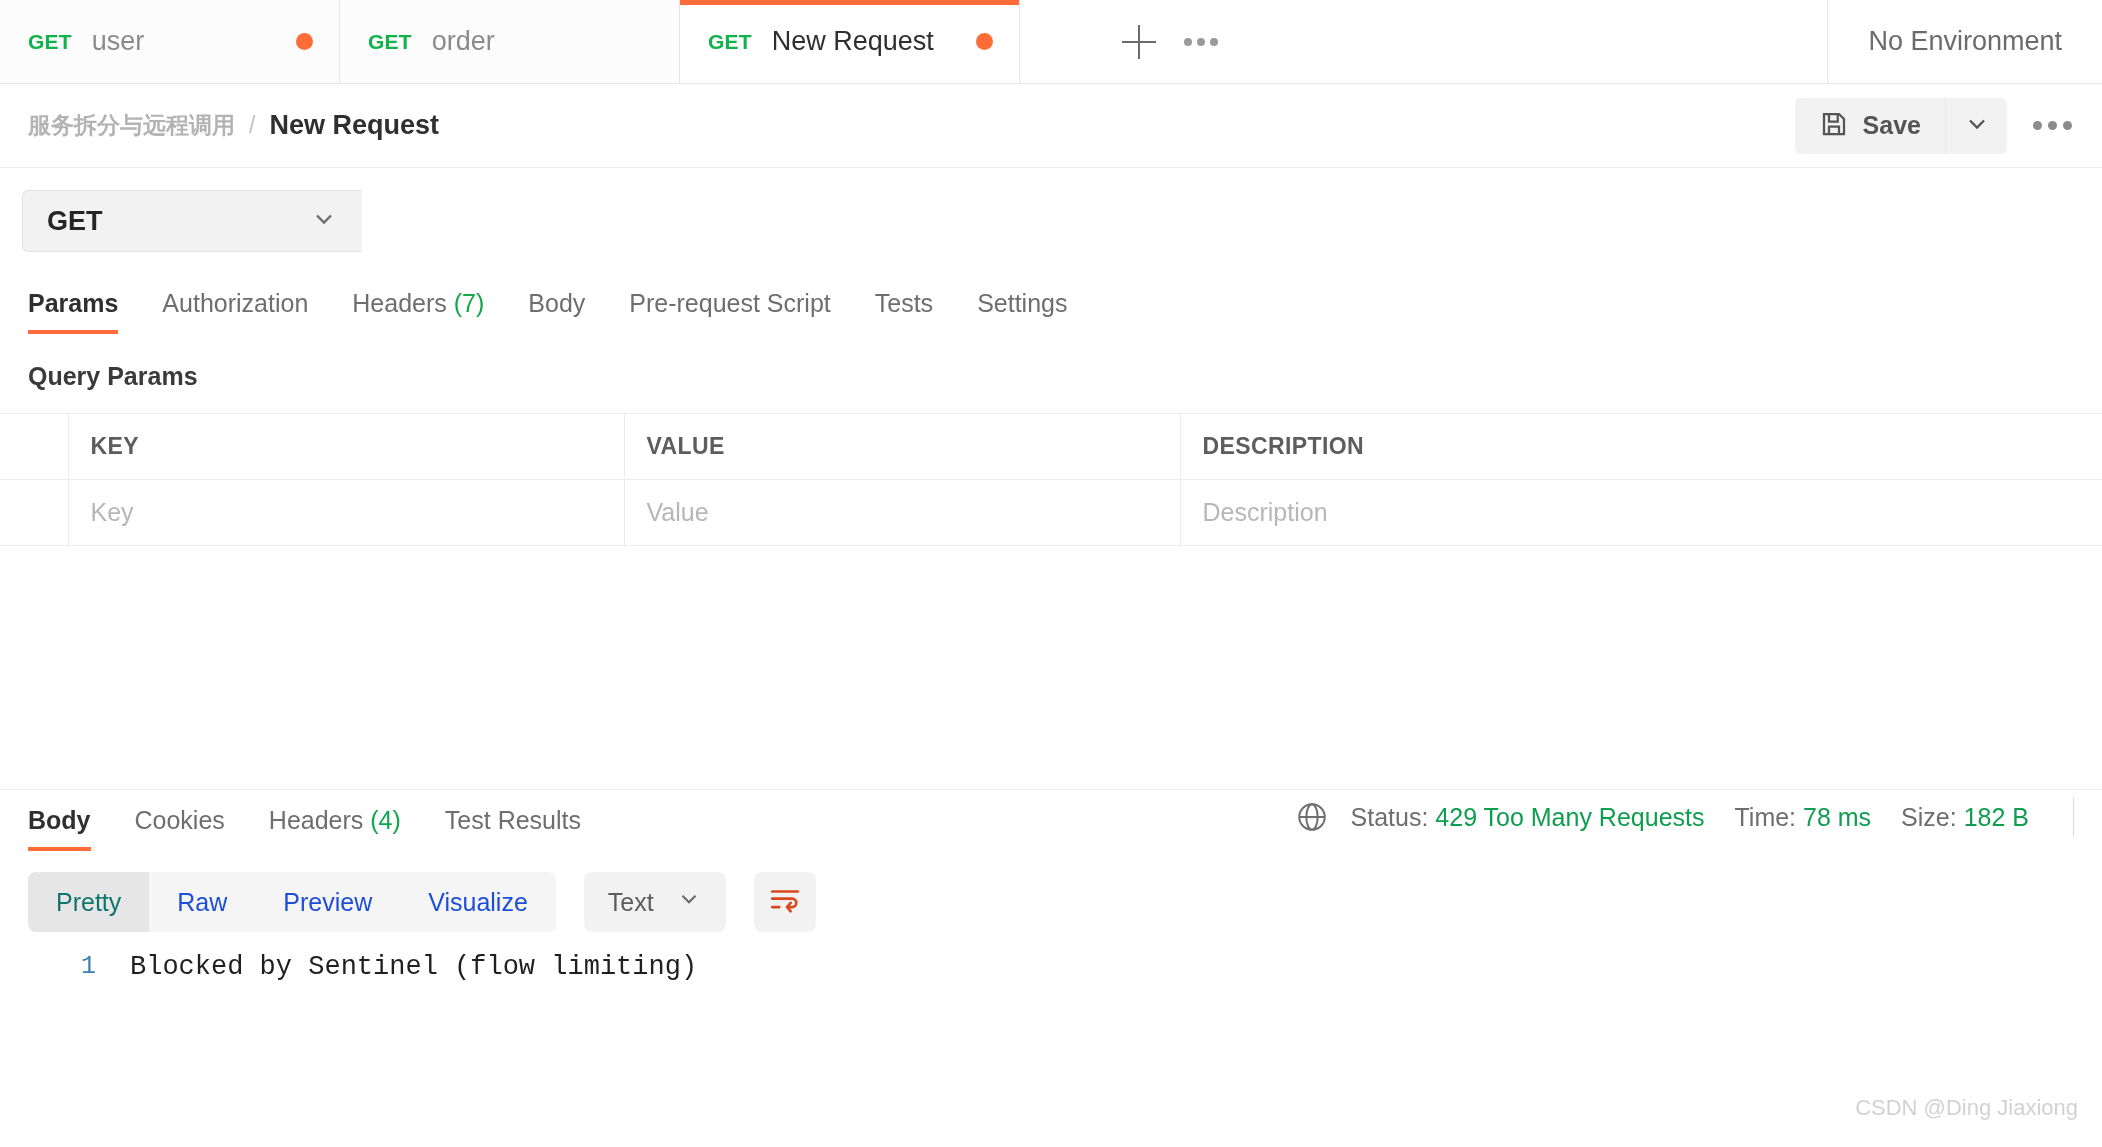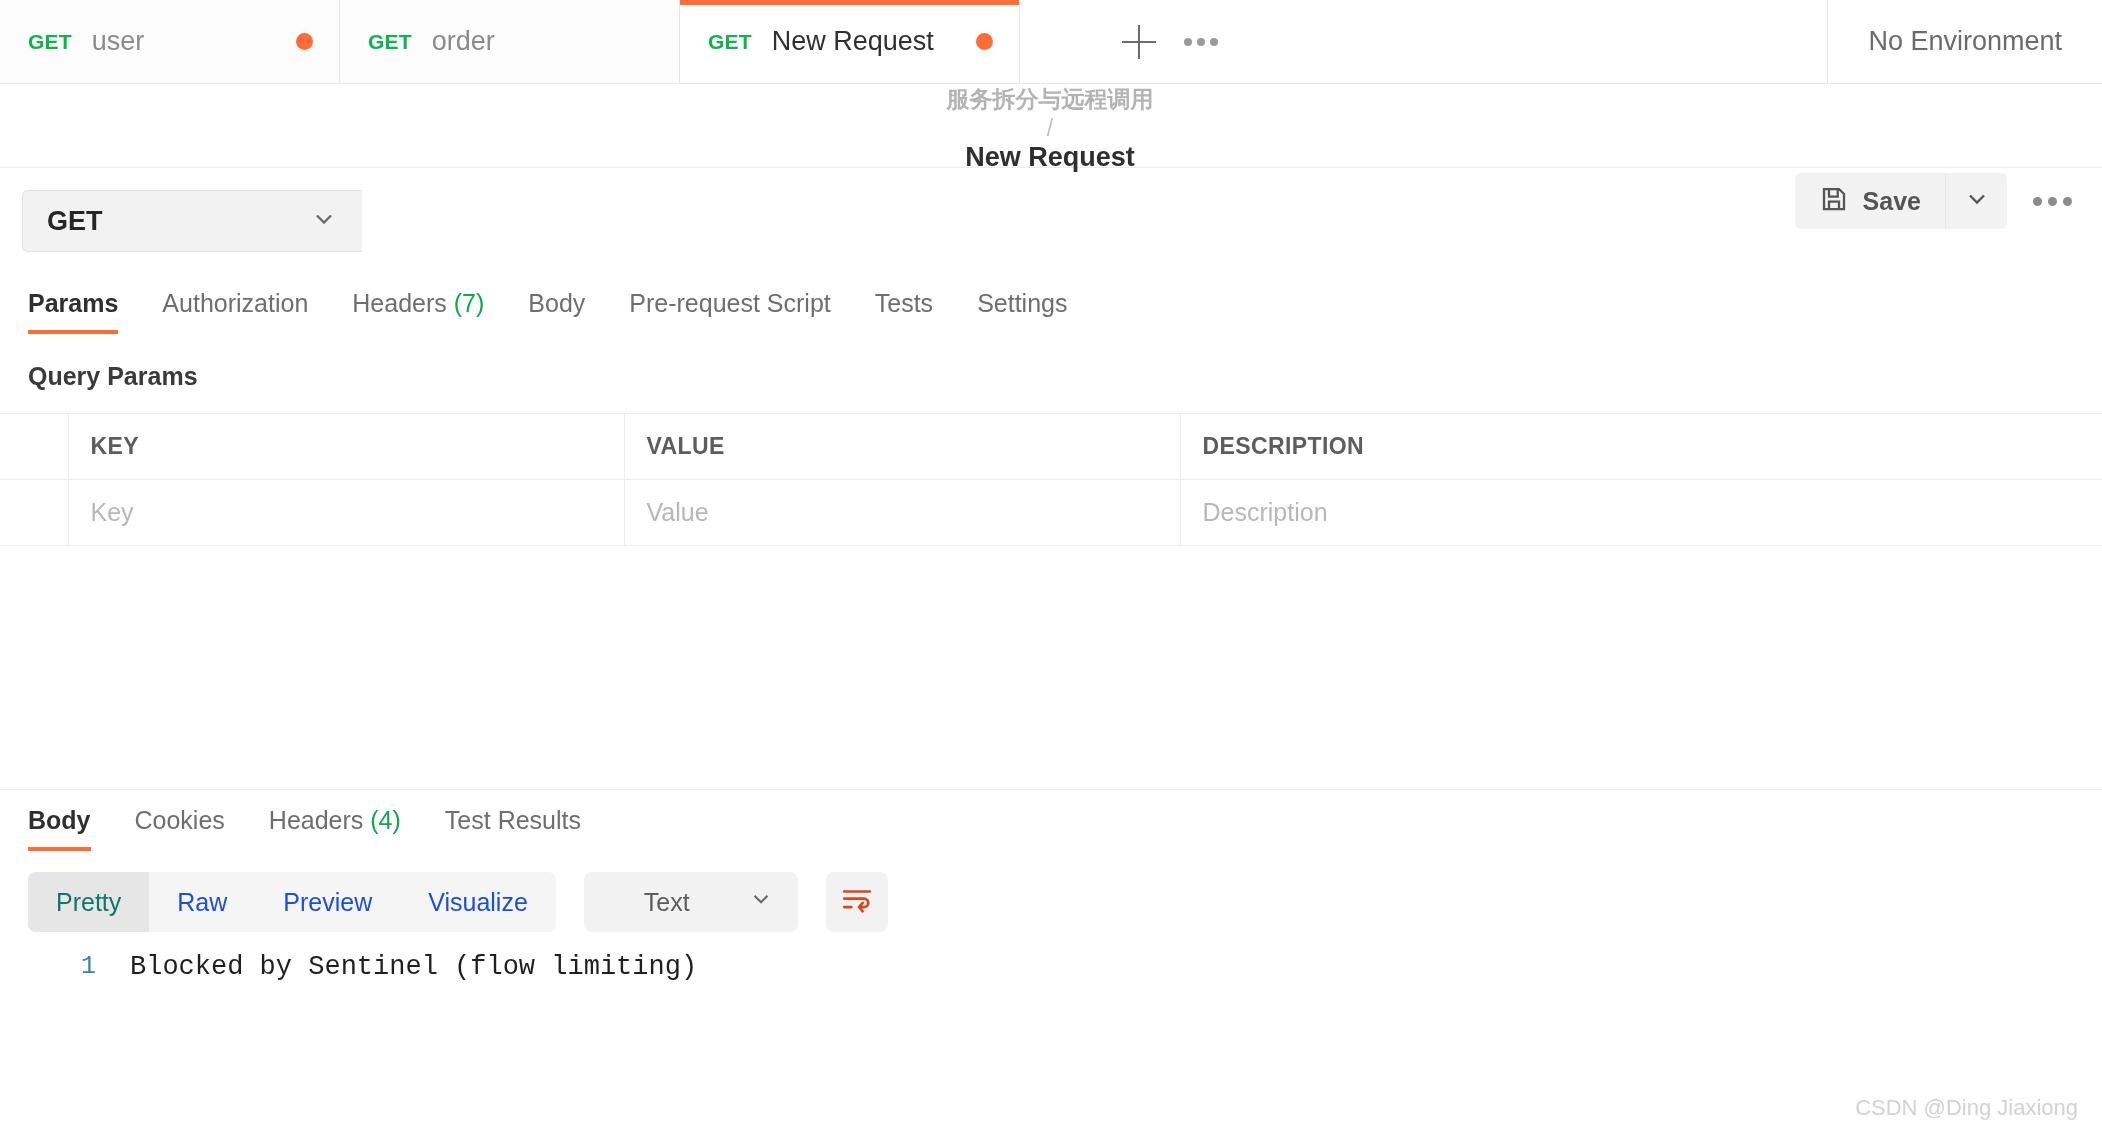--- a/index.html
+++ b/index.html
@@ -72,21 +72,20 @@
     min-width: 220px;
   }
   .env-text { font-size: 27px; color: #6b6b6b; white-space: nowrap; }
 
   
   .crumbrow {
     display: flex; align-items: center;
     height: 84px;
     padding: 0 30px 0 28px;
     border-bottom: 1px solid #ececec;
-    flex-direction: column;
   }
   .crumb-collection {
     font-size: 23px; font-weight: 700; color: #b3b3b3;
     cursor: pointer;
   }
   .crumb-sep { font-size: 23px; color: #c0c0c0; margin: 0 14px; }
   .crumb-current { font-size: 27px; font-weight: 700; color: #2f2f2f; }
   .crumb-right { margin-left: auto; display: flex; align-items: center; gap: 0; }
   .save-btn {
     display: flex; align-items: center; gap: 14px;
@@ -213,21 +212,21 @@
   .seg {
     display: flex; align-items: center; padding: 0 28px;
     font-size: 25px; color: #1d4ed8; cursor: pointer;
   }
   .seg.active { background: #e6e6e6; color: #0f766e; }
   .textsel {
     display: flex; align-items: center; gap: 22px;
     height: 60px; padding: 0 24px;
     background: #f2f2f2; border-radius: 8px; cursor: pointer;
   }
-  .textsel span { font-size: 25px; color: #5d5d5d; margin-left: 36px; }
+  .textsel span { font-size: 25px; color: #5d5d5d; }
   .wrapbtn {
     display: flex; align-items: center; justify-content: center;
     width: 62px; height: 60px;
     background: #f2f2f2; border-radius: 8px; cursor: pointer;
   }
 
   
   .codearea {
     position: absolute; left: 0; right: 0; top: 952px; bottom: 0;
   }
@@ -361,20 +360,33 @@
   </table>
 
   <div class="respbar">
     <div class="resp-left">
       <div class="rtab active"><span>Body</span></div>
       <div class="rtab"><span>Cookies</span></div>
       <div class="rtab"><span>Headers</span> <span class="count">(4)</span></div>
       <div class="rtab"><span>Test Results</span></div>
     </div>
 
+    <div class="resp-right">
+      <span class="globe-icon">
+        <svg width="34" height="34" viewBox="0 0 24 24" fill="none" stroke="#6e6e6e" stroke-width="1.4">
+          <circle cx="12" cy="12" r="9"></circle>
+          <ellipse cx="12" cy="12" rx="4" ry="9"></ellipse>
+          <path d="M3 12h18"></path>
+        </svg>
+      </span>
+      <span class="meta"><span>Status:</span> <b>429 Too Many Requests</b></span>
+      <span class="meta"><span>Time:</span> <b>78 ms</b></span>
+      <span class="meta"><span>Size:</span> <b>182 B</b></span>
+      <span class="meta-divider"></span>
+    </div>
   </div>
 
   <div class="bodytoolbar">
     <div class="segwrap">
       <div class="seg active">Pretty</div>
       <div class="seg">Raw</div>
       <div class="seg">Preview</div>
       <div class="seg">Visualize</div>
     </div>
 

